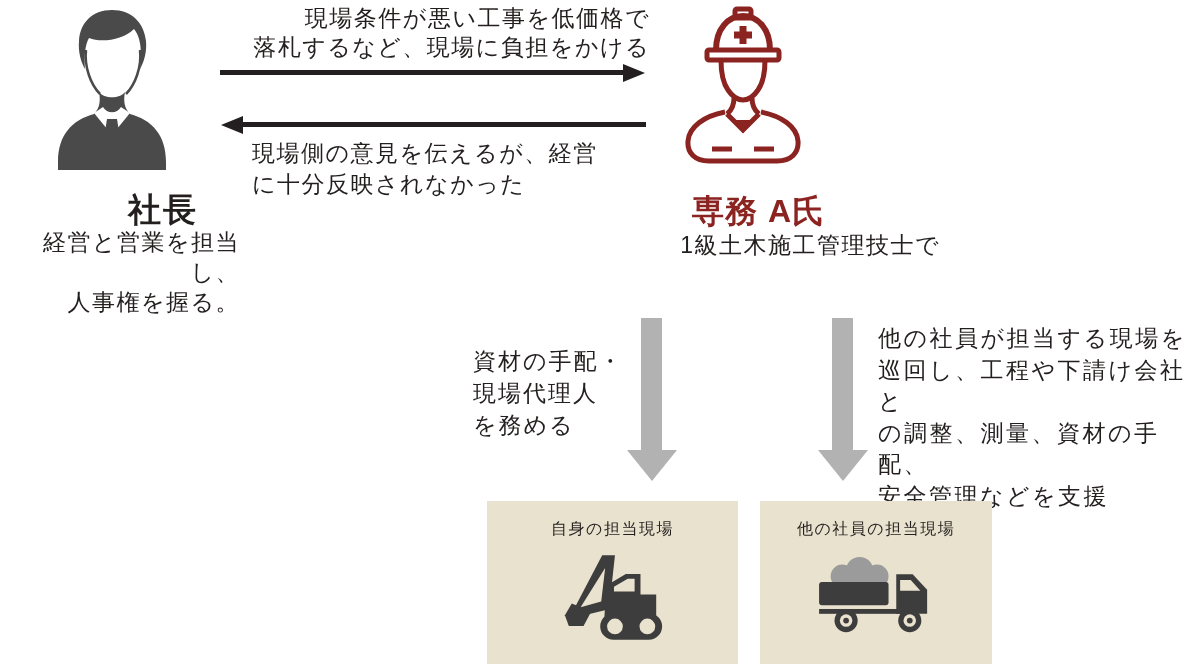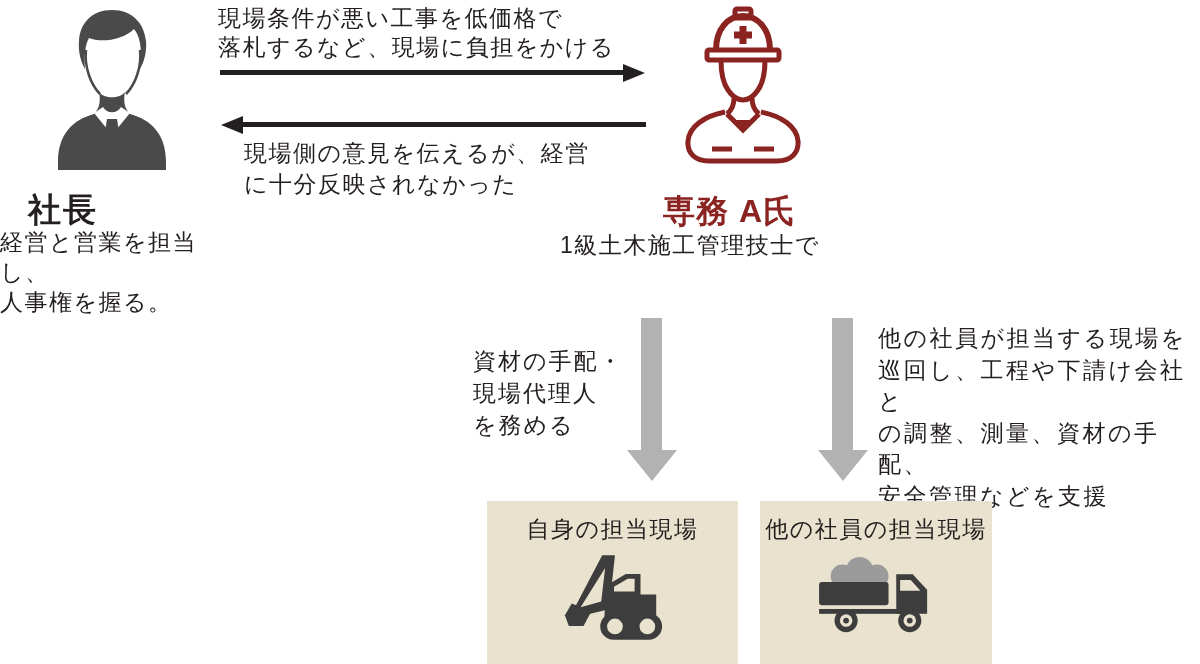--- a/index.html
+++ b/index.html
@@ -2,39 +2,39 @@
 <html><head>
 <meta charset="utf-8">
 <style>
   html,body{margin:0;padding:0;background:#ffffff;}
   .stage{
     position:relative;width:1200px;height:664px;background:#ffffff;overflow:hidden;
     font-family:"Liberation Sans","DejaVu Sans",sans-serif;color:#241f1f;
   }
   .abs{position:absolute;}
   .jp{font-size:23px;line-height:30px;letter-spacing:1.5px;}
-  .center{text-align:left;}
+  .center{text-align:right;}
   .bold{font-weight:bold;}
 
   
   .h-arrow{position:absolute;height:5px;background:#231f20;}
   .head-right{position:absolute;right:-21px;top:50%;transform:translateY(-50%);
     width:0;height:0;border-left:22px solid #231f20;border-top:9px solid transparent;border-bottom:9px solid transparent;}
   .head-left{position:absolute;left:-21px;top:50%;transform:translateY(-50%);
     width:0;height:0;border-right:22px solid #231f20;border-top:9px solid transparent;border-bottom:9px solid transparent;}
 
   
   .v-shaft{position:absolute;width:21px;height:132px;background:#b2b2b2;}
   .v-head{position:absolute;width:0;height:0;border-left:25px solid transparent;
     border-right:25px solid transparent;border-top:31px solid #b2b2b2;}
 
   
   .site-box{position:absolute;top:501px;height:163px;background:#e9e2ce;
     display:flex;flex-direction:column;align-items:center;box-sizing:border-box;padding-top:13px;}
-  .site-box .title{font-size:23px;letter-spacing:1.5px;line-height:30px;}
+  .site-box .title{font-size:16px;letter-spacing:1.5px;line-height:30px;}
   .site-box .icon-wrap{margin-top:6px;}
 </style>
 </head>
 <body>
 
 <div class="stage">
 
   <div class="abs" style="left:48px;top:8px;width:128px;height:164px;">
     <svg width="128" height="164" viewBox="0 0 128 164">
 
@@ -61,21 +61,21 @@
   </div>
 
   <div class="h-arrow" style="left:220px;top:70px;width:404px;">
     <span class="head-right"></span>
   </div>
 
   <div class="h-arrow" style="left:242px;top:122px;width:404px;">
     <span class="head-left"></span>
   </div>
 
-  <div class="abs jp" style="left:244px;top:138px;width:410px;line-height:31px;">
+  <div class="abs jp" style="left:252px;top:138px;width:410px;line-height:31px;">
     <div>現場側の意見を伝えるが、経営</div>
     <div>に十分反映されなかった</div>
   </div>
 
   <div class="abs" style="left:680px;top:6px;width:126px;height:172px;">
     <svg width="126" height="172" viewBox="0 0 126 172">
       <g stroke="#8b2320" fill="none">
 
         <rect x="55" y="3" width="16" height="9" rx="2" stroke-width="5"></rect>
 

